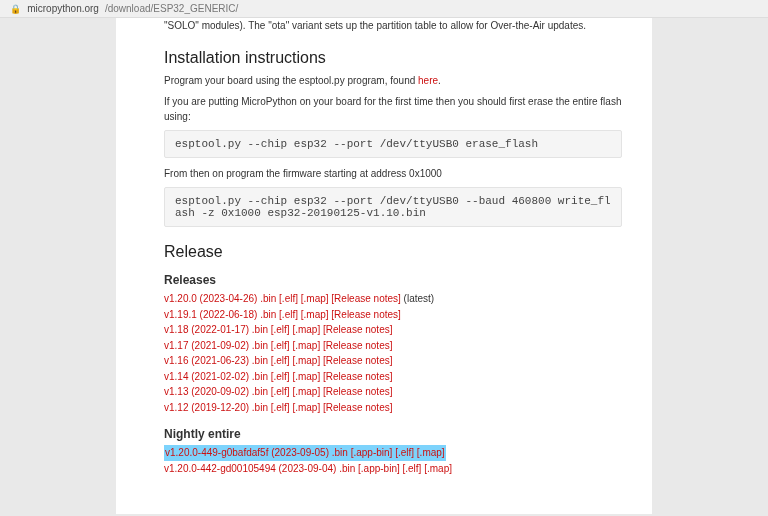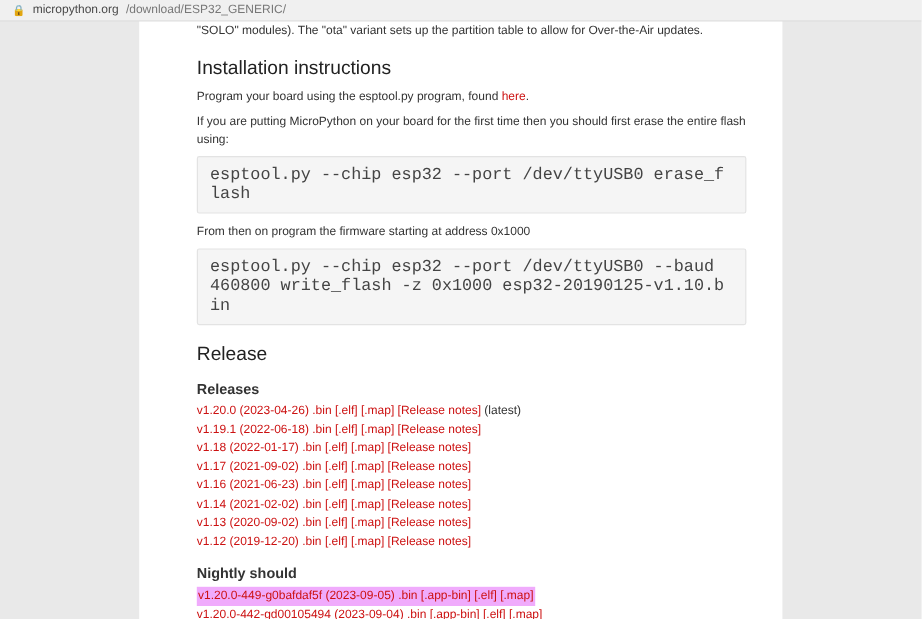--- a/index.html
+++ b/index.html
@@ -47,37 +47,37 @@
     margin-top: 12px;
     margin-bottom: 4px;
   }
   a.link { color: #c11; text-decoration: none; }
   pre.code {
     background: #f5f5f5;
     border: 1px solid #e3e3e3;
     border-radius: 2px;
     padding: 7px 10px;
     font-family: "Courier New", monospace;
-    font-size: 14px;
+    font-size: 11px;
     color: #444;
     margin: 5px 0 8px 0;
     white-space: pre-wrap;
     word-break: break-all;
   }
   .release-line {
     font-size: 10px;
     line-height: 1.55;
     color: #c11;
   }
   .release-line .gap { color:#333; }
   .release-line a { color: #c11; text-decoration: none; }
   .release-line .latest { color: #333; }
   .highlight {
     display: inline-block;
-    background: #f0abfc;
+    background: #7dd3fc;
     padding: 0 1px;
   }
   .releases-block { margin-top: 4px; }
 </style>
 </head>
 <body>
 
 <div class="url-bar">
   <span class="lock">🔒</span>
   <span>micropython.org</span>
@@ -105,20 +105,20 @@
         <div class="release-line"><a href="#">v1.20.0 (2023-04-26) .bin</a><span class="gap" style="color: rgb(204, 17, 17);"> [.elf] [.map] </span><a href="#">[Release notes]</a><span class="latest"> (latest)</span></div>
         <div class="release-line"><a href="#">v1.19.1 (2022-06-18) .bin</a><span class="gap" style="color: rgb(204, 17, 17);"> [.elf] [.map] </span><a href="#">[Release notes]</a></div>
         <div class="release-line"><a href="#">v1.18 (2022-01-17) .bin</a><span class="gap" style="color: rgb(204, 17, 17);"> [.elf] [.map] </span><a href="#">[Release notes]</a></div>
         <div class="release-line"><a href="#">v1.17 (2021-09-02) .bin</a><span class="gap" style="color: rgb(204, 17, 17);"> [.elf] [.map] </span><a href="#">[Release notes]</a></div>
         <div class="release-line"><a href="#">v1.16 (2021-06-23) .bin</a><span class="gap" style="color: rgb(204, 17, 17);"> [.elf] [.map] </span><a href="#">[Release notes]</a></div>
         <div class="release-line"><a href="#">v1.14 (2021-02-02) .bin</a><span class="gap" style="color: rgb(204, 17, 17);"> [.elf] [.map] </span><a href="#">[Release notes]</a></div>
         <div class="release-line"><a href="#">v1.13 (2020-09-02) .bin</a><span class="gap" style="color: rgb(204, 17, 17);"> [.elf] [.map] </span><a href="#">[Release notes]</a></div>
         <div class="release-line"><a href="#">v1.12 (2019-12-20) .bin</a><span class="gap" style="color: rgb(204, 17, 17);"> [.elf] [.map] </span><a href="#">[Release notes]</a></div>
       </div>
 
-    <div class="sub">Nightly should</div>
+    <div class="sub">Nightly entire</div>
     <div class="releases-block" id="fw-nightly">
         <div class="release-line"><span class="highlight"><a href="#">v1.20.0-449-g0bafdaf5f (2023-09-05) .bin [.app-bin] [.elf] [.map]</a></span></div>
         <div class="release-line"><a href="#">v1.20.0-442-gd00105494 (2023-09-04) .bin [.app-bin] [.elf] [.map]</a></div>
       </div>
 
   </div>
 </div>
 
 </body></html>

